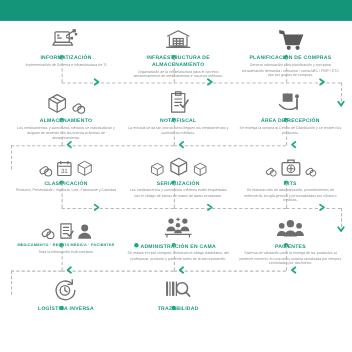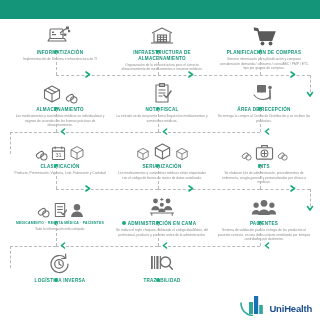--- a/index.html
+++ b/index.html
@@ -502,25 +502,14 @@
         <div class="head">TRAZABILIDAD</div>
         <div class="desc"></div>
       </div>
 
       <div class="dot" style="left:54px;  top:31px;"></div>
       <div class="dot" style="left:156px; top:31px;"></div>
     </div>
 
   </div>
 
-  <div class="logo">
-    <div class="logo-mark">
-      <svg width="26" height="22" viewBox="0 0 26 22">
-        <path d="M1 9c0 7 5 12 11.5 12.5" fill="none" stroke="#2fa89b" stroke-width="1.6" stroke-linecap="round"></path>
-        <rect x="9" y="8" width="4" height="12" fill="#2fa89b"></rect>
-        <rect x="14" y="2" width="4.2" height="18" fill="#1b6fb5"></rect>
-        <rect x="19.2" y="11" width="3.6" height="9" fill="#2fa89b"></rect>
-      </svg>
-    </div>
-    <div class="logo-text">UniHealth</div>
-  </div>
 
 </div>
 
 </body></html>

